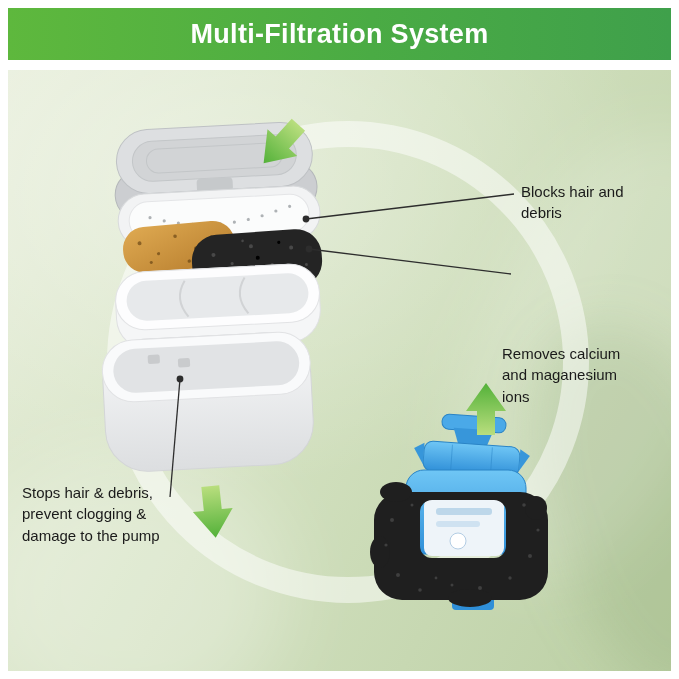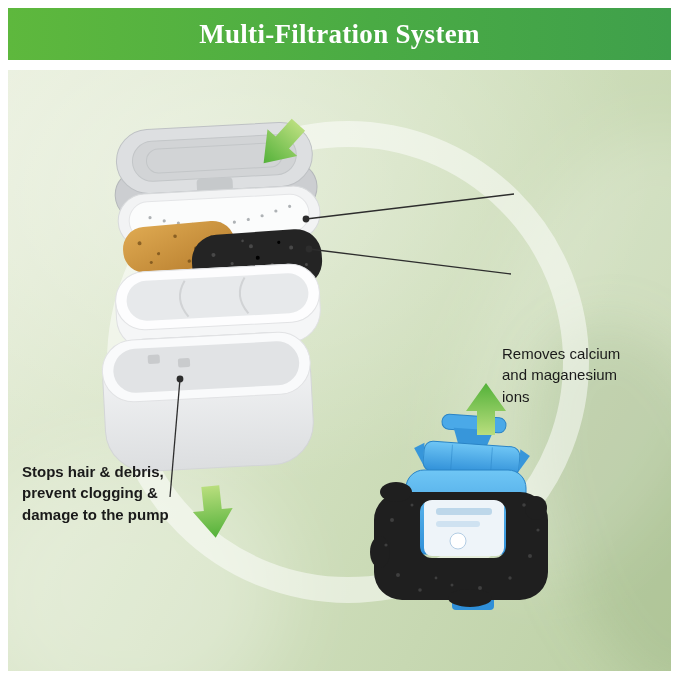--- a/index.html
+++ b/index.html
@@ -1,38 +1,38 @@
 <!DOCTYPE html>
 <html><head>
 <meta charset="utf-8">
 <style>
   html,body{margin:0;padding:0;}
   body{font-family:"Liberation Sans",sans-serif;background:#ffffff;}
   .page{position:relative;width:679px;height:679px;background:#ffffff;overflow:hidden;}
   .inner{position:absolute;inset:8px;overflow:hidden;}
   .banner{position:absolute;top:0;left:0;right:0;height:52px;
     background:linear-gradient(90deg,#5eb83d 0%,#4aab44 55%,#3fa04b 100%);
-    display:flex;align-items:center;justify-content:center;font-family:Liberation Serif, serif;}
+    display:flex;align-items:center;justify-content:center;}
   .banner h1{margin:0;color:#ffffff;font-size:27px;font-weight:bold;letter-spacing:.3px;}
   .main{position:absolute;top:62px;left:0;right:0;bottom:0;overflow:hidden;
     background:
       radial-gradient(120% 90% at 28% 18%, rgba(255,255,255,.38), rgba(255,255,255,0) 58%),
       linear-gradient(118deg,#e7eeda 0%,#d3e1c0 45%,#bbcfa4 100%);}
   .leaf1{position:absolute;right:-50px;top:50px;width:240px;height:470px;background:rgba(255,255,255,.20);
     border-radius:45%;transform:rotate(24deg);filter:blur(28px);}
   .leaf2{position:absolute;right:-70px;top:250px;width:190px;height:380px;background:rgba(110,140,85,.16);
     border-radius:45%;transform:rotate(-18deg);filter:blur(26px);}
   .glow{position:absolute;left:-40px;bottom:-60px;width:320px;height:280px;background:rgba(255,255,255,.28);
     border-radius:50%;filter:blur(40px);}
   svg.diagram{position:absolute;inset:0;width:679px;height:679px;pointer-events:none;}
   .callout{position:absolute;font-size:15px;line-height:1.42;color:#1a1a1a;}
   .c1{left:521px;top:181px;width:126px;}
   .c2{left:516px;top:261px;width:142px;}
   .c3{left:502px;top:343px;width:142px;}
-  .c4{left:22px;top:461px;width:154px;font-weight:bold;}
+  .c4{left:22px;top:482px;width:154px;}
 </style>
 </head>
 <body>
 
 <div class="page">
   <div class="inner">
     <div class="banner">
       <h1>Multi-Filtration System</h1>
     </div>
     <div class="main">
@@ -194,15 +194,16 @@
       <line x1="309" y1="249" x2="511" y2="274"></line>
       <line x1="180" y1="379" x2="170" y2="497"></line>
     </g>
     <g fill="#2d2d2d">
       <circle cx="306" cy="219" r="3.4"></circle>
       <circle cx="309" cy="249" r="3.4"></circle>
       <circle cx="180" cy="379" r="3.4"></circle>
     </g>
   </svg>
 
+  <div class="callout c1">Blocks hair and debris</div>
   <div class="callout c3">Removes calcium and maganesium ions</div>
   <div class="callout c4">Stops hair &amp; debris, prevent clogging &amp; damage to the pump</div>
 </div>
 
 </body></html>

